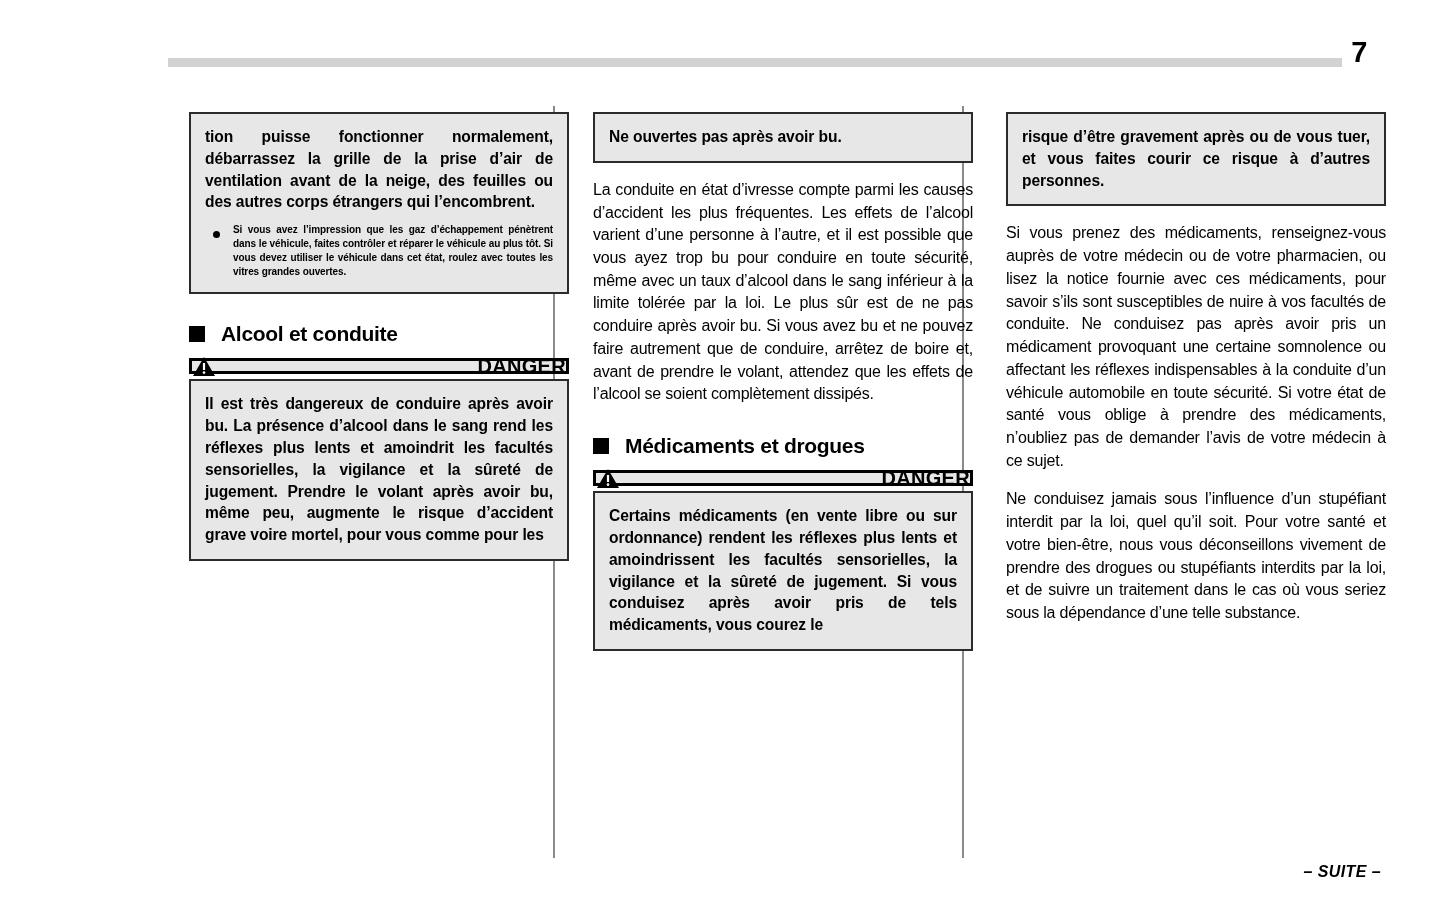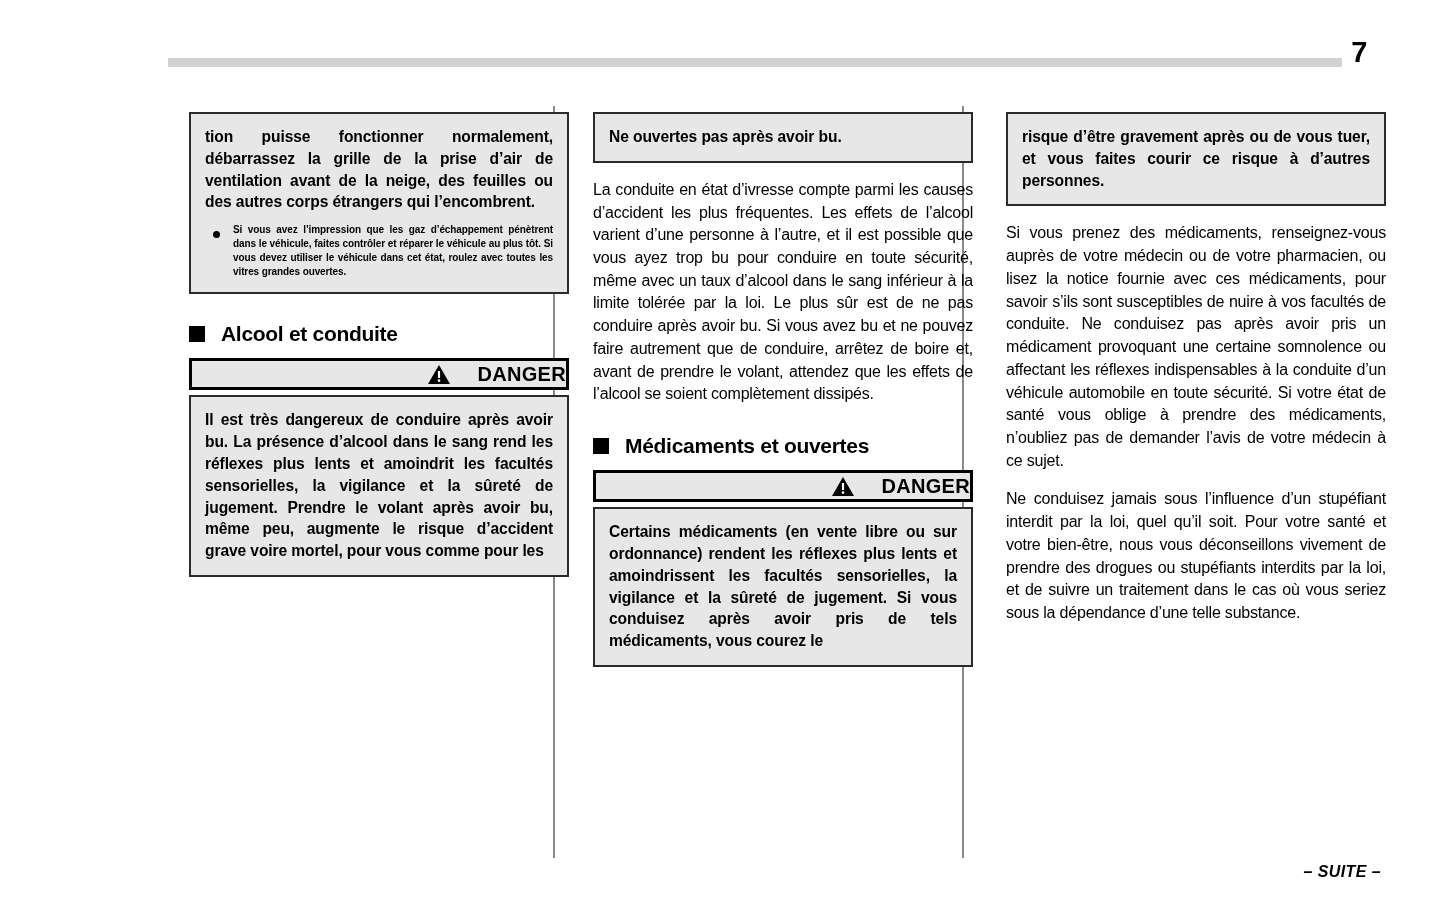--- a/index.html
+++ b/index.html
@@ -130,24 +130,24 @@
     font-size: 21px;
     font-weight: bold;
     letter-spacing: -0.3px;
   }
 
   
   .danger-banner {
     background: #e7e7e7;
     border: 3px solid #000;
     box-sizing: border-box;
-    height: 32px;
+    height: 16px;
     display: flex;
     align-items: center;
-    justify-content: flex-end;
+    justify-content: space-between;
     gap: 27px;
   }
   .danger-banner .tri { display: block; }
   .danger-banner .label {
     font-size: 20px;
     font-weight: bold;
     letter-spacing: 0.3px;
   }
   .danger-body { margin-top: 5px; }
 
@@ -218,21 +218,21 @@
     <div class="col col-2">
 
       <div class="warn-box">
         <p class="last-left">Ne ouvertes pas après avoir bu.</p>
       </div>
 
       <p class="body-p" style="margin-top:16px;">La conduite en état d’ivresse compte parmi les causes d’accident les plus fréquentes. Les effets de l’alcool varient d’une personne à l’autre, et il est possible que vous ayez trop bu pour conduire en toute sécurité, même avec un taux d’alcool dans le sang inférieur à la limite tolérée par la loi. Le plus sûr est de ne pas conduire après avoir bu. Si vous avez bu et ne pouvez faire autrement que de conduire, arrêtez de boire et, avant de prendre le volant, attendez que les effets de l’alcool se soient complètement dissipés.</p>
 
       <div class="section-head">
         <span class="sq-bullet"></span>
-        <span class="title">Médicaments et ouvertes</span>
+        <span class="title">Médicaments et drogues</span>
       </div>
 
       <div class="danger-banner">
         <svg class="tri" width="24" height="21" viewBox="0 0 24 21">
           <polygon points="12,1 23,20 1,20" fill="#000"></polygon>
           <rect x="10.9" y="7" width="2.2" height="7" fill="#fff"></rect>
           <circle cx="12" cy="16.6" r="1.3" fill="#fff"></circle>
         </svg>
         <span class="label">DANGER</span>
       </div>

